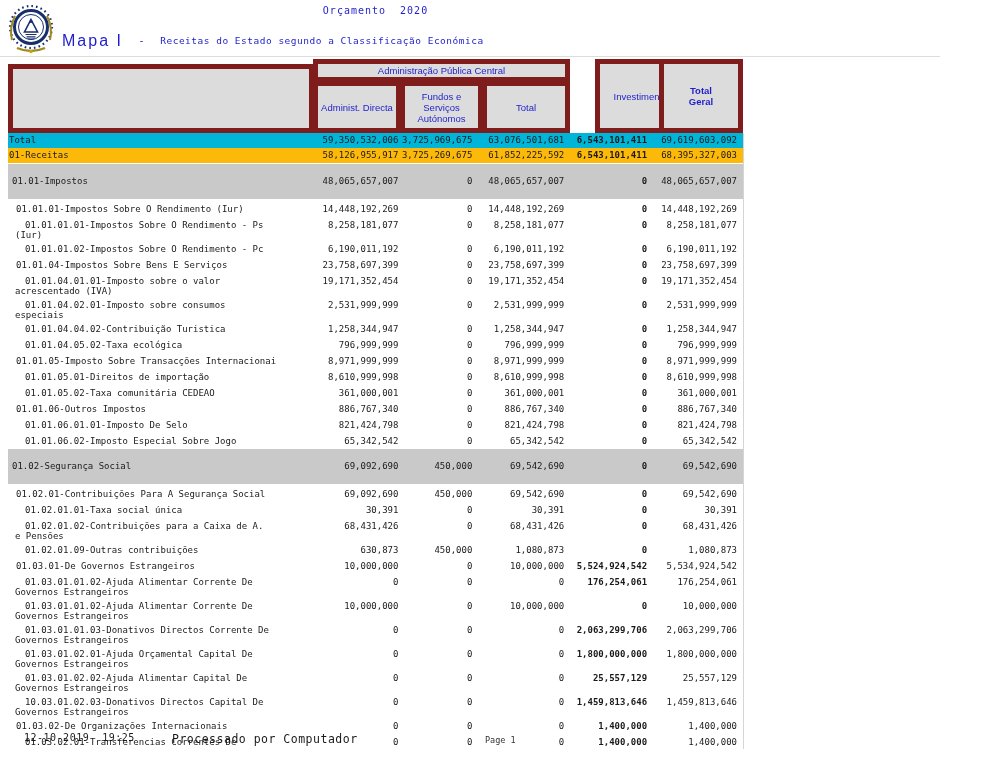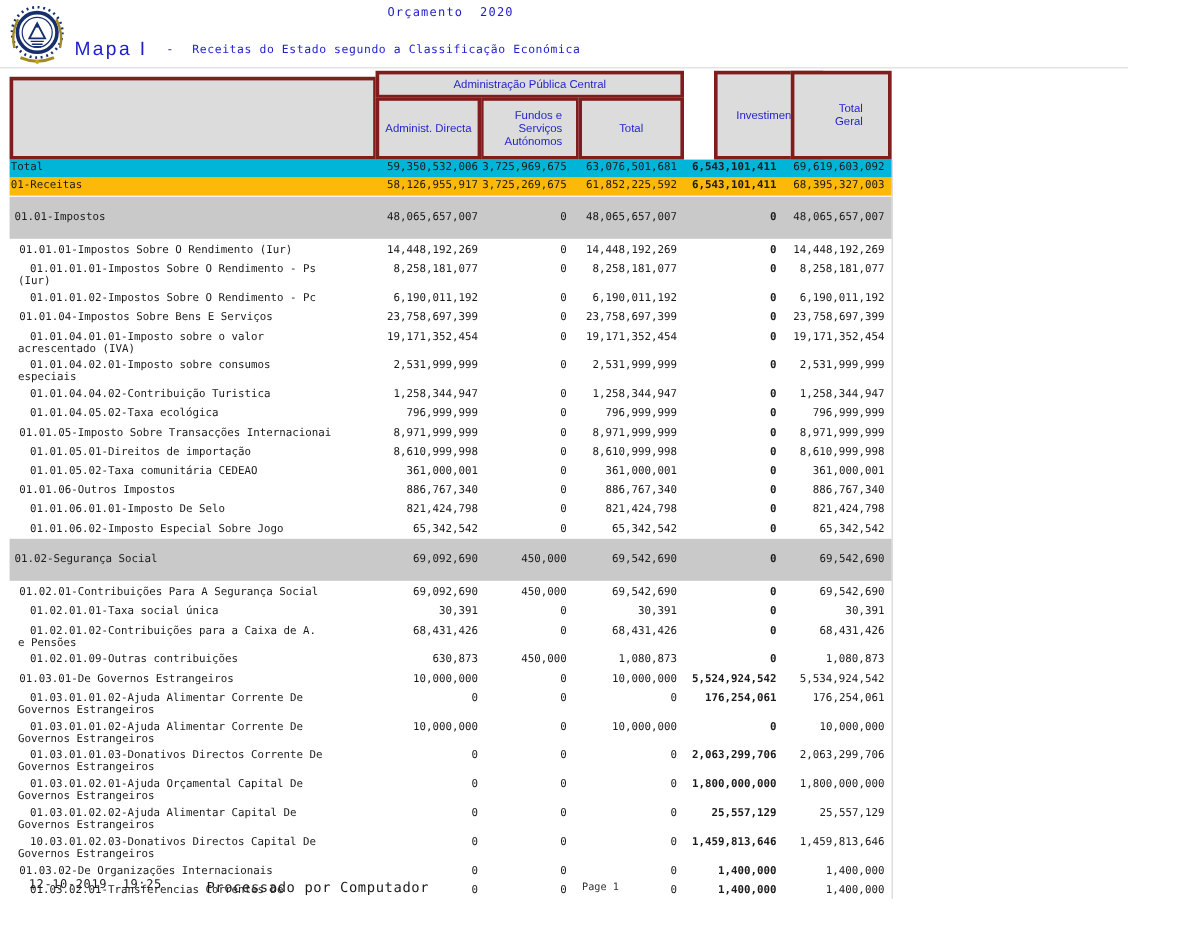--- a/index.html
+++ b/index.html
@@ -14,32 +14,32 @@
   .map-line{position:absolute;top:31px;left:62px;color:var(--blue);white-space:nowrap;}
   .map-title{font-family:"Liberation Sans",sans-serif;font-size:16px;letter-spacing:2px;}
   .map-sep{font-size:10px;margin:0 6px;vertical-align:2px;}
   .map-subtitle{font-size:9.5px;vertical-align:2px;letter-spacing:0.5px;}
   .head-rule{position:absolute;top:56px;left:0;width:940px;height:0;
              border-top:1px solid #dcdcdc;}
 
   
   .thead{position:absolute;top:59px;left:8px;width:735px;height:74px;
          font-family:"Liberation Sans",sans-serif;color:var(--blue);font-size:9.5px;}
-  .hbox{position:absolute;background:var(--headerbg);border:3px solid #7f1d1d;
+  .hbox{position:absolute;background:var(--headerbg);border:5px solid #7f1d1d;
         box-sizing:border-box;display:flex;align-items:center;justify-content:center;
-        text-align:right;line-height:11px;}
+        text-align:center;line-height:11px;}
   .b-label{left:0;top:5px;width:306px;height:69px;}
   .b-apc  {left:305px;top:0;width:257px;height:23px;}
   .b-ad   {left:305px;top:22px;width:88px;height:52px;}
   .b-fsa  {left:392px;top:22px;width:83px;height:52px;}
   .b-fsa span{display:inline-block;width:54px;}
   .b-tot  {left:474px;top:22px;width:88px;height:52px;}
   .b-inv  {left:561px;top:0;width:91px;height:74px;margin-left:26px;}
   .b-tg   {left:651px;top:0;width:84px;height:74px;}
-  .b-tg span{display:inline-block;width:36px;}
+  .b-tg span{display:inline-block;width:36px;font-weight:bold;}
 
   
   .tbody{position:absolute;top:133px;left:8px;width:735px;border-right:1px solid #d5d5d5;}
   .trow{display:flex;align-items:flex-start;}
   .c-label{width:306px;box-sizing:border-box;font-size:9px;}
   .num{box-sizing:border-box;text-align:right;font-size:9px;white-space:nowrap;}
   .cv1{width:87px;padding-right:2px;}
   .cv2{width:82px;padding-right:10px;}
   .cv3{width:87px;padding-right:5px;}
   .cv4{width:90px;padding-right:12px;font-weight:bold;}

